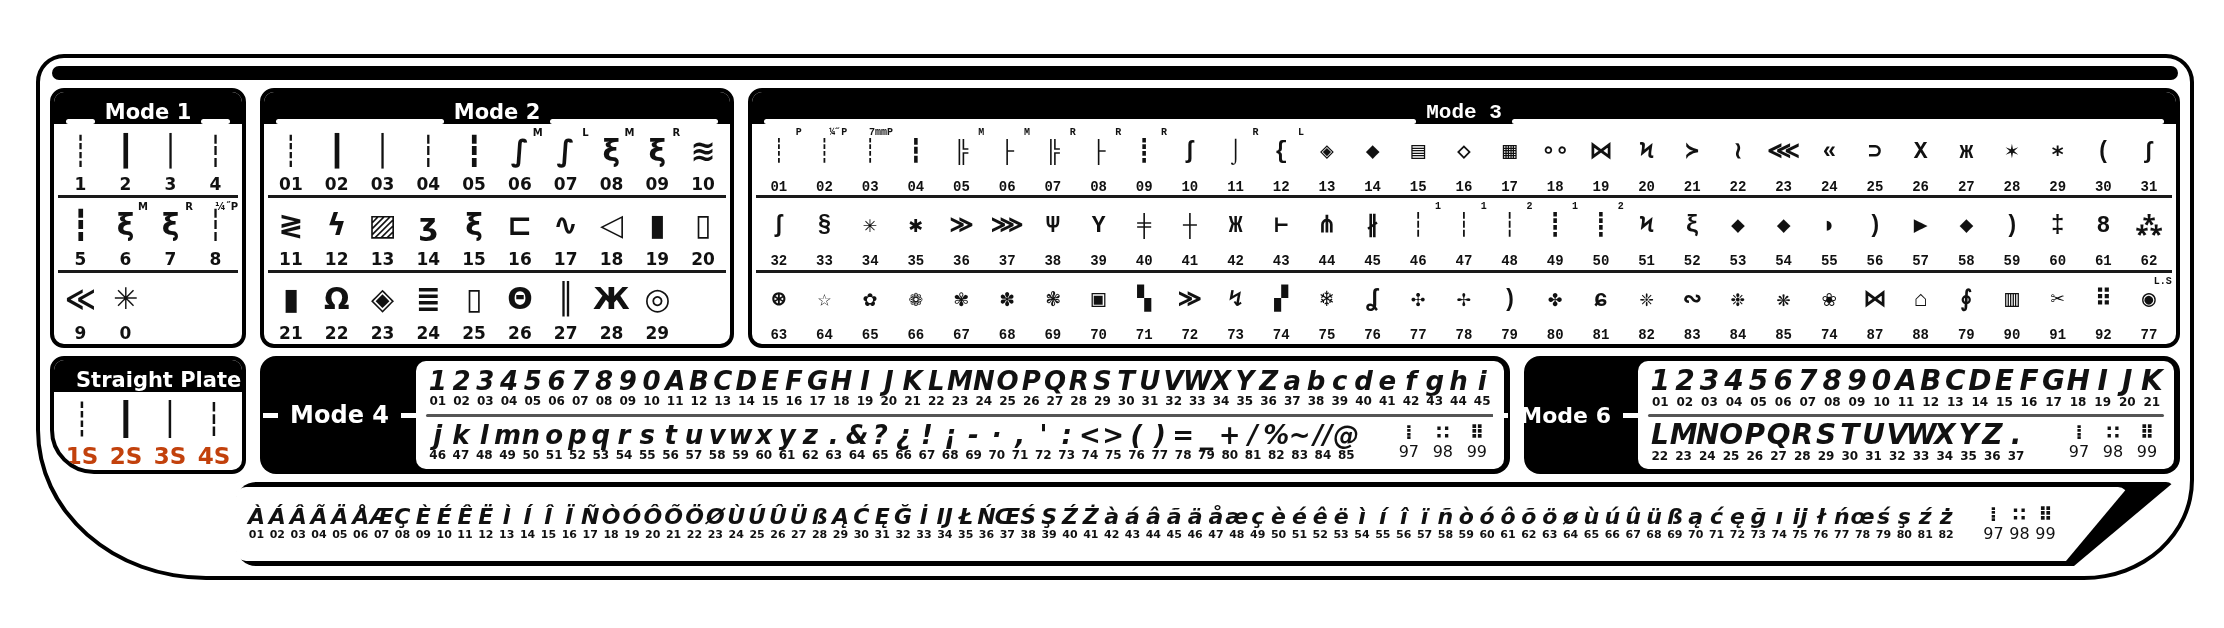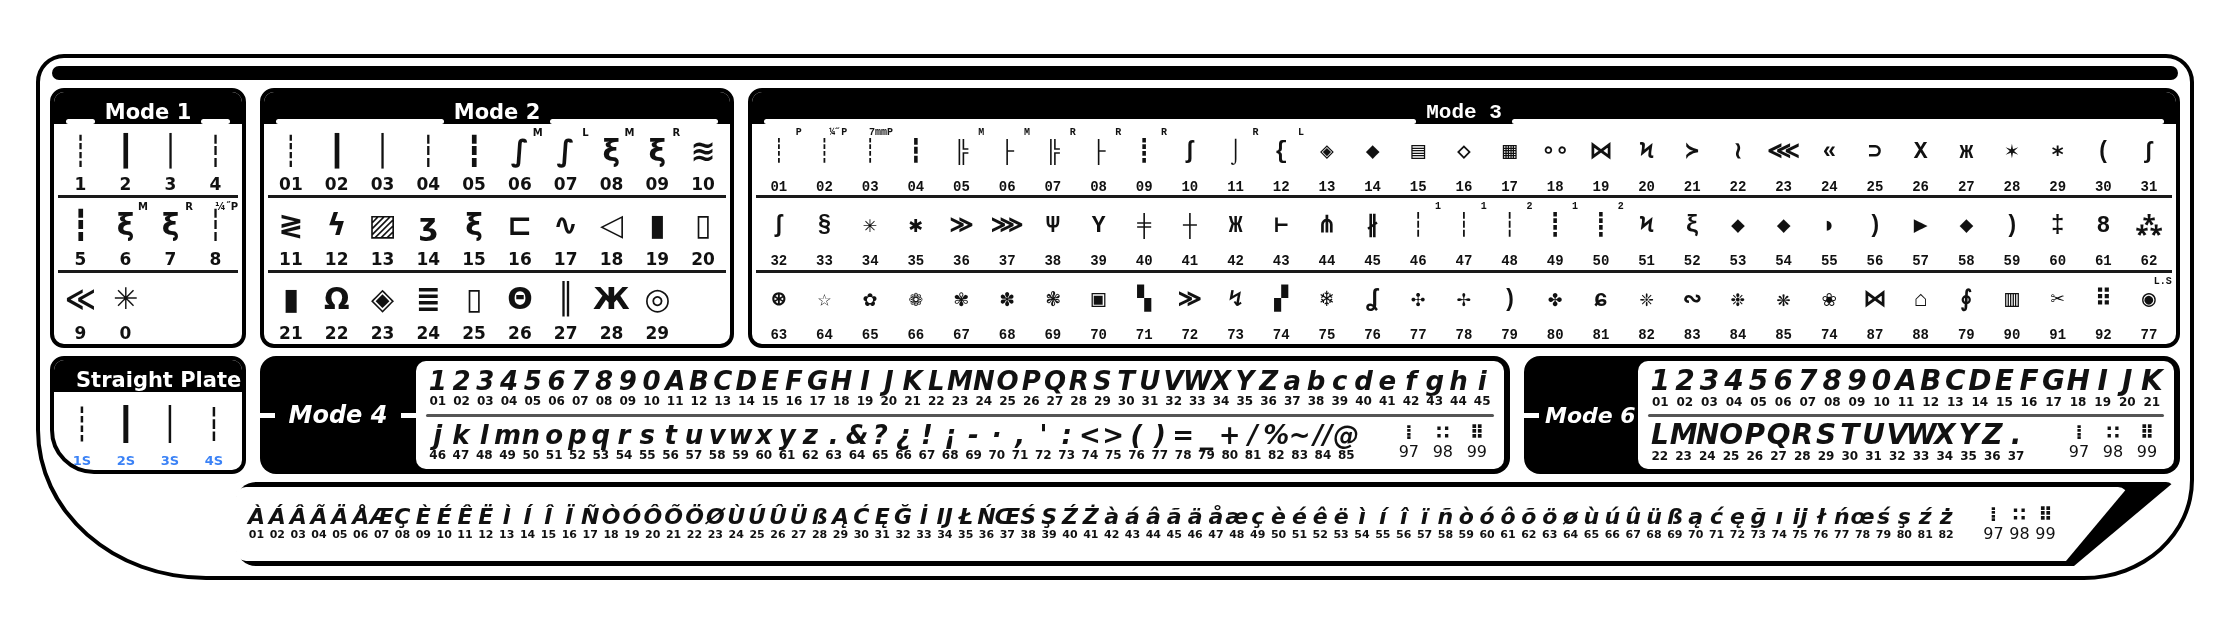--- a/index.html
+++ b/index.html
@@ -24,25 +24,25 @@
   .g{flex:1;display:flex;align-items:center;justify-content:center;font-weight:bold;line-height:1;}
   .mode12 .g{font-size:30px;} .mode3 .g{font-size:23px;}
   .n{font-weight:bold;font-size:17px;line-height:1.05;}
   .mode3 .n{font-size:14px;}
   .s{position:absolute;top:3px;right:0;font-size:10px;font-weight:bold;white-space:nowrap;}
   .row2{display:flex;gap:14px;height:118px;margin-top:8px;}
   .sp-box{width:196px;border-radius:14px 14px 14px 44px;}
   .sp-row{flex:1;display:flex;padding:2px 6px;}
   .sp-cell{flex:1;display:flex;flex-direction:column;align-items:center;justify-content:flex-end;}
   .sp-cell .g{font-size:32px;}
-  .sp-cell .n{color:#3b82f6;font-size:13px;}
+  .sp-cell .n{color:#c2410c;font-size:23px;}
   .blk{background:#000;border-radius:16px;display:flex;align-items:stretch;color:#fff;box-sizing:border-box;}
   .m4{flex:1;} .m6{width:656px;}
-  .blk-label{display:flex;align-items:center;justify-content:space-between;gap:6px;font-weight:bold;
-             font-size:24px;flex:none;white-space:nowrap;font-style:italic;}
+  .blk-label{display:flex;align-items:center;justify-content:flex-end;gap:12px;font-weight:bold;
+             font-size:24px;flex:none;white-space:nowrap;}
   .m4 .blk-label{width:156px;} .m6 .blk-label{width:114px;font-size:22px;}
   .ldash{width:15px;height:5px;background:#fff;flex:none;}
   .blk-inner{flex:1;background:#fff;color:#111;border-radius:10px;margin:5px 6px 5px 0;
              display:flex;flex-direction:column;padding:2px 10px;box-sizing:border-box;overflow:hidden;min-width:0;}
   .char-row{flex:1;display:flex;align-items:center;min-height:0;}
   .char-cell{flex:1;display:flex;flex-direction:column;align-items:center;justify-content:center;min-width:0;}
   .char-cell .c{font-weight:bold;font-style:italic;line-height:1;}
   .char-cell .n{font-size:12px;font-weight:bold;font-style:normal;line-height:1.2;}
   .m4 .char-cell .c{font-size:26px;} .m6 .char-cell .c{font-size:28px;}
   .cdiv{height:3px;background:#555;border-radius:2px;flex:none;}

